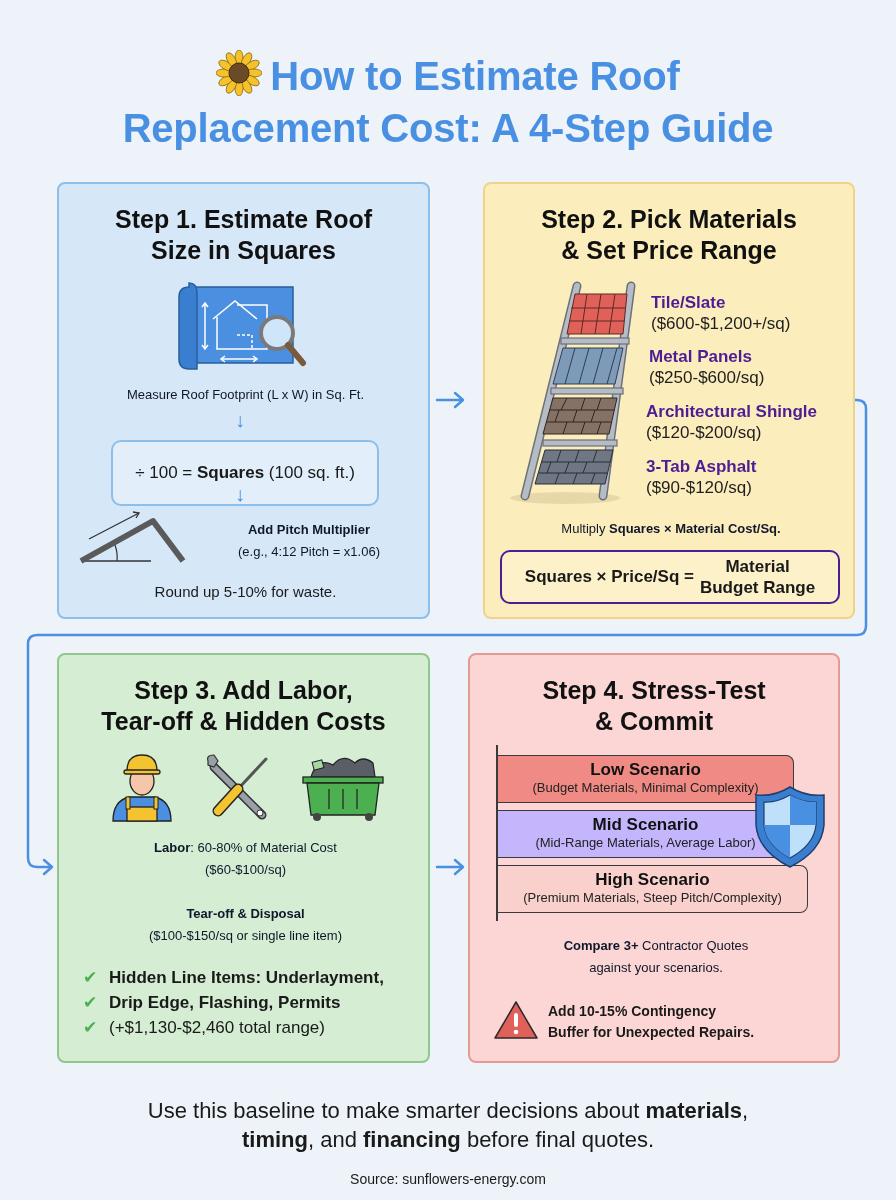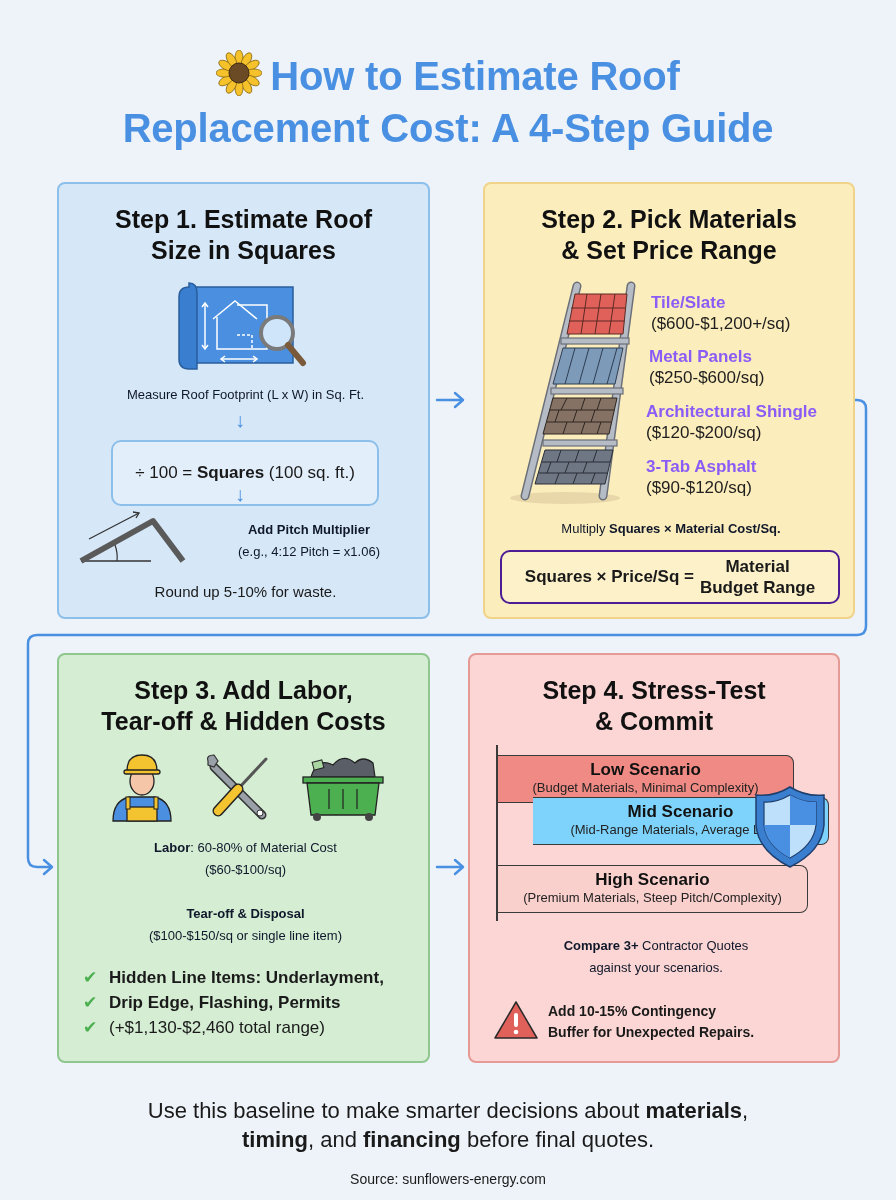--- a/index.html
+++ b/index.html
@@ -34,21 +34,21 @@
   .txt { font-size: 13px; line-height: 22px; color: #0f172a; }
   .b { font-weight: 700; }
   .abs { position: absolute; }
 
   .arrow-down { color: #4a90e2; font-size: 20px; line-height: 20px; }
   .pill {
     border: 2px solid #8cbfe9; border-radius: 10px; background: #e2eefa;
     font-size: 17px; line-height: 22px; padding: 20px 10px;
   }
 
-  .mat-name { font-weight: 700; font-size: 17px; line-height: 21px; text-align: left; color: #8b5cf6; }
+  .mat-name { font-weight: 700; font-size: 17px; line-height: 21px; text-align: left; color: #4c1d95; }
   .mat-price { font-size: 17px; line-height: 21px; text-align: left; color: #1f1f1f; }
 
   .formula {
     border: 2px solid #4c1d95; border-radius: 10px; background: #fdf1c9;
     display: flex; align-items: center; justify-content: center; gap: 6px;
   }
 
   .scenario {
     position: absolute; left: 28px; border: 1.5px solid #3a3a3a; border-left: none;
     border-radius: 0 8px 8px 0; text-align: center; padding: 4px 10px;
@@ -266,21 +266,21 @@
 <div class="card card4">
   <h2>
     <div>Step 4. Stress-Test</div>
     <div>&amp; Commit</div>
   </h2>
   <div class="abs" style="left:26px;top:90px;width:1.5px;height:176px;background:#3a3a3a;"></div>
   <div class="scenario" style="top:100px;width:296px;height:48px;background:#ef8a84;">
     <div class="sn">Low Scenario</div>
     <div class="sd">(Budget Materials, Minimal Complexity)</div>
   </div>
-  <div class="scenario" style="top:142px;width:296px;height:48px;background:#7dd3fc;margin-left:35px;">
+  <div class="scenario" style="top:155px;width:296px;height:48px;background:#c4b5fd;">
     <div class="sn">Mid Scenario</div>
     <div class="sd">(Mid-Range Materials, Average Labor)</div>
   </div>
   <div class="scenario" style="top:210px;width:310px;height:48px;background:#fad0cd;">
     <div class="sn">High Scenario</div>
     <div class="sd">(Premium Materials, Steep Pitch/Complexity)</div>
   </div>
   <svg class="abs" style="left:284px;top:130px;width:72px;height:84px;" viewBox="0 0 72 84">
     <path d="M36 2 Q52 12 70 10 L70 40 Q68 66 36 82 Q4 66 2 40 L2 10 Q20 12 36 2 Z" fill="#3a7ed0" stroke="#1f3f6e" stroke-width="1.5"></path>
     <path d="M36 10 Q50 18 62 17 L62 40 Q60 60 36 73 Q12 60 10 40 L10 17 Q22 18 36 10 Z" fill="#bfe0fa" stroke="#1f3f6e" stroke-width="1.2"></path>

